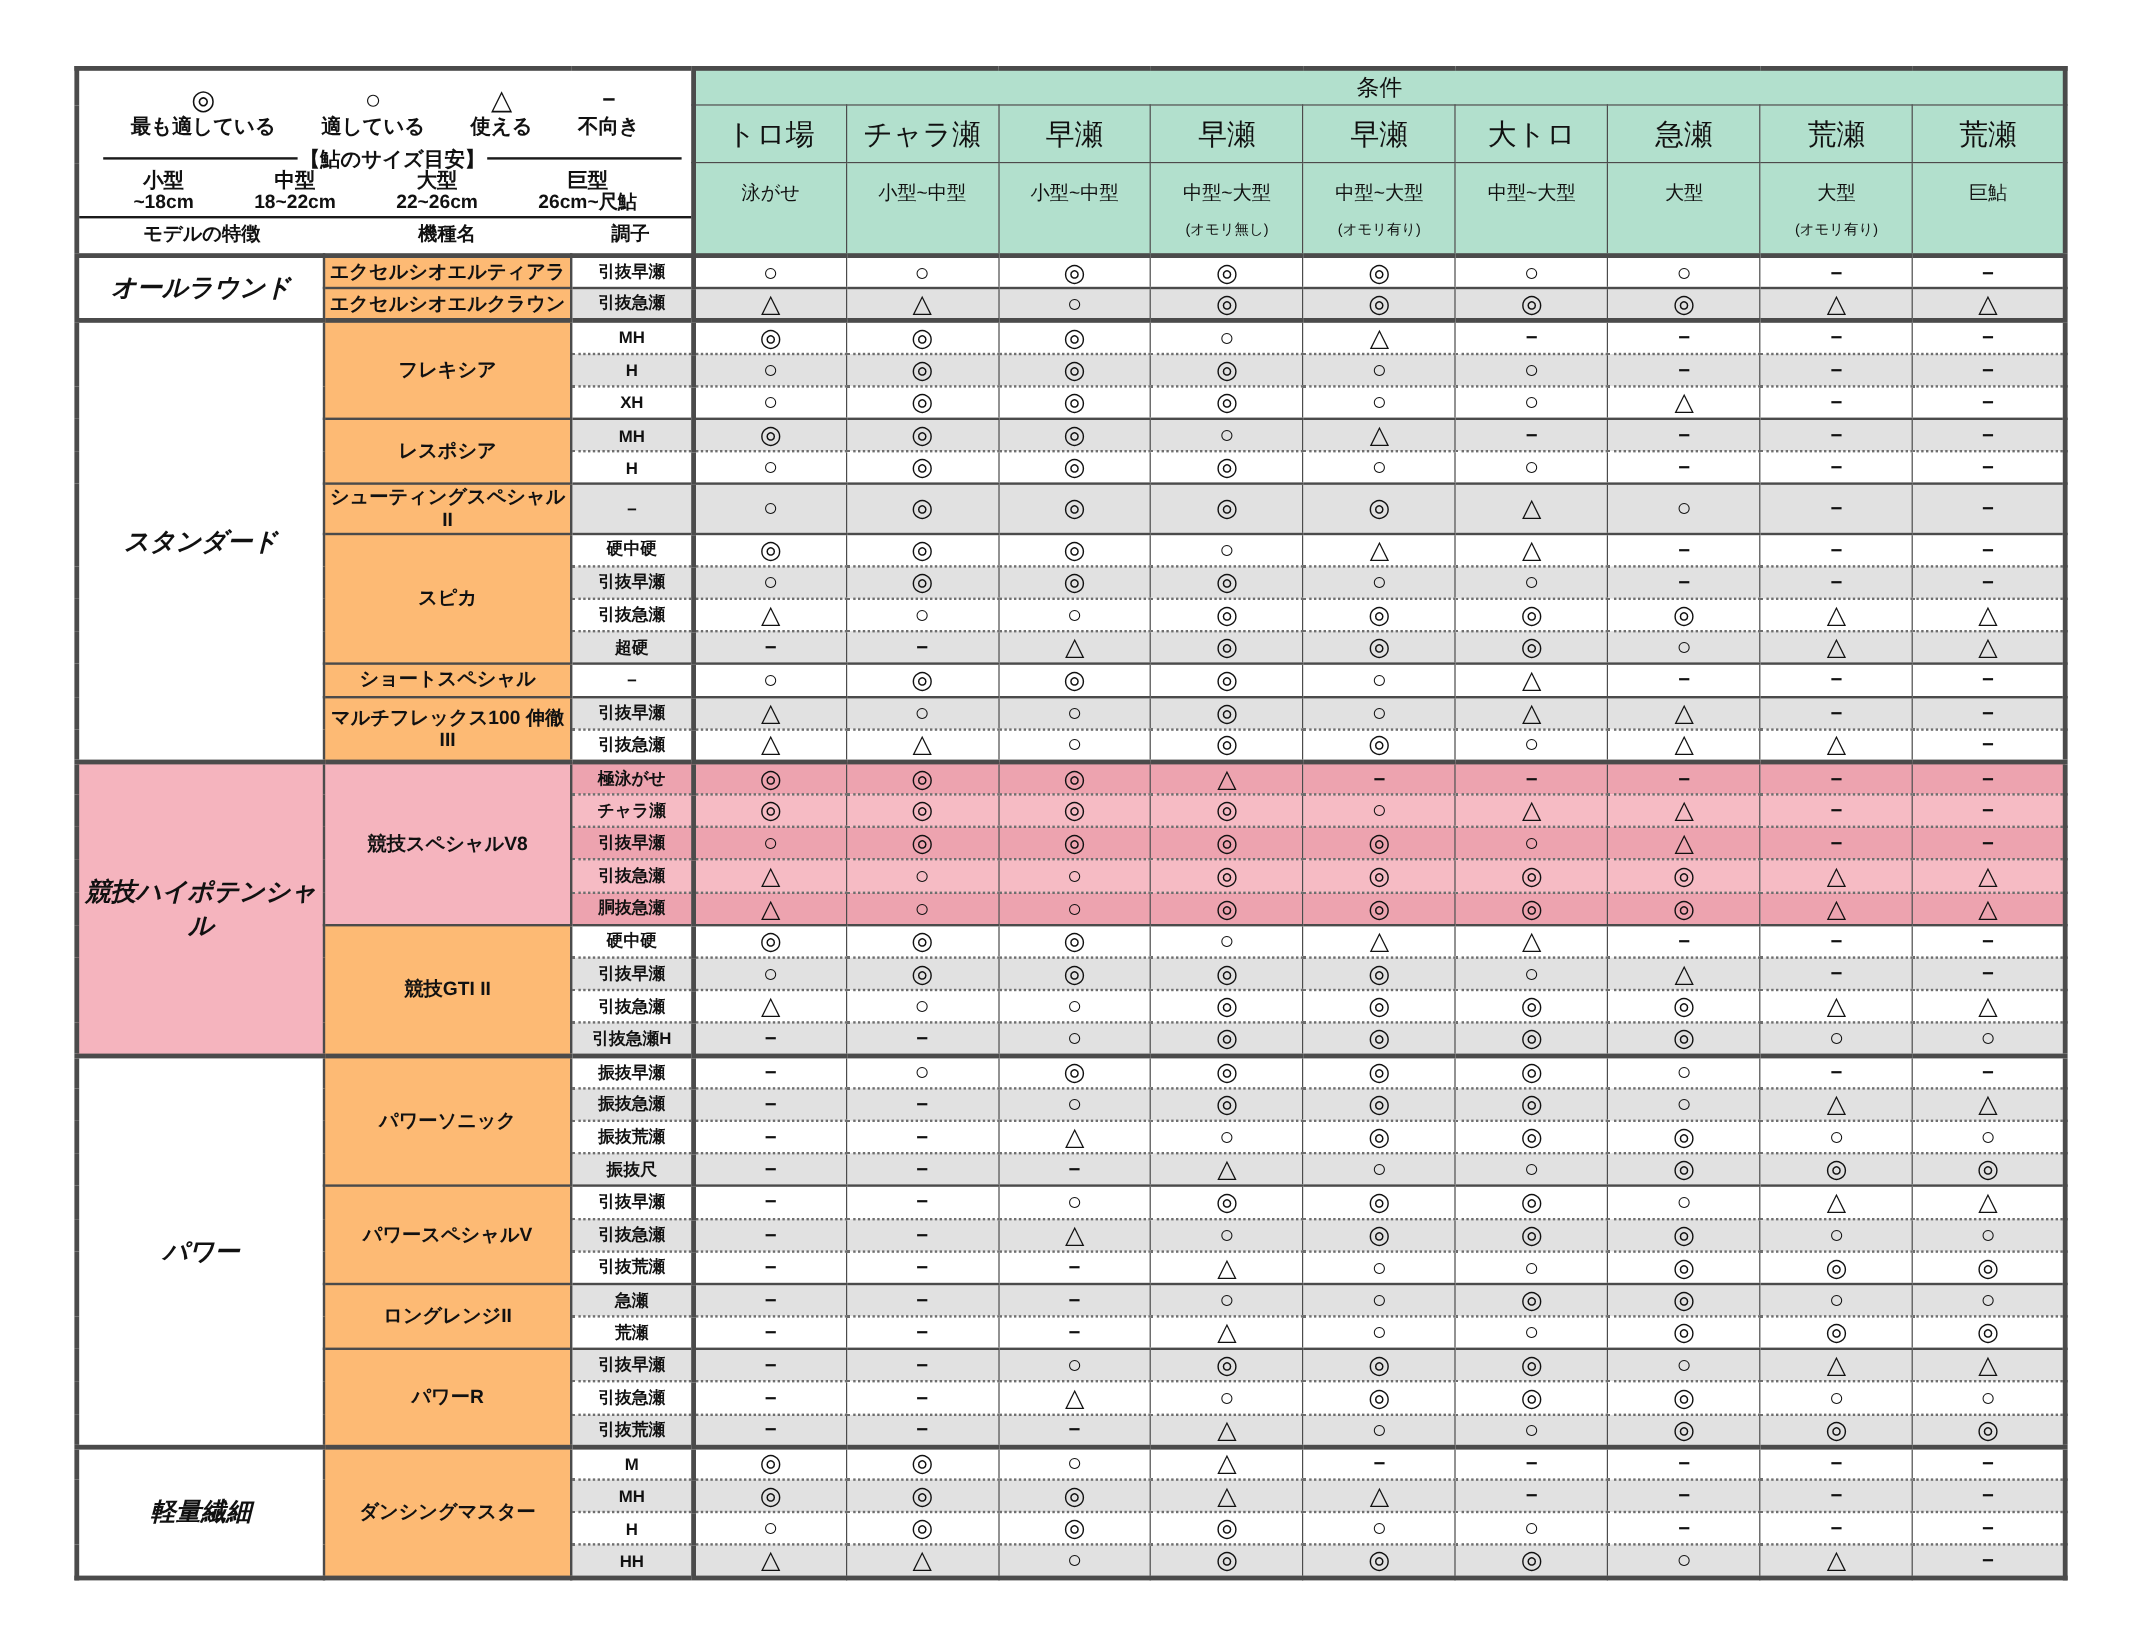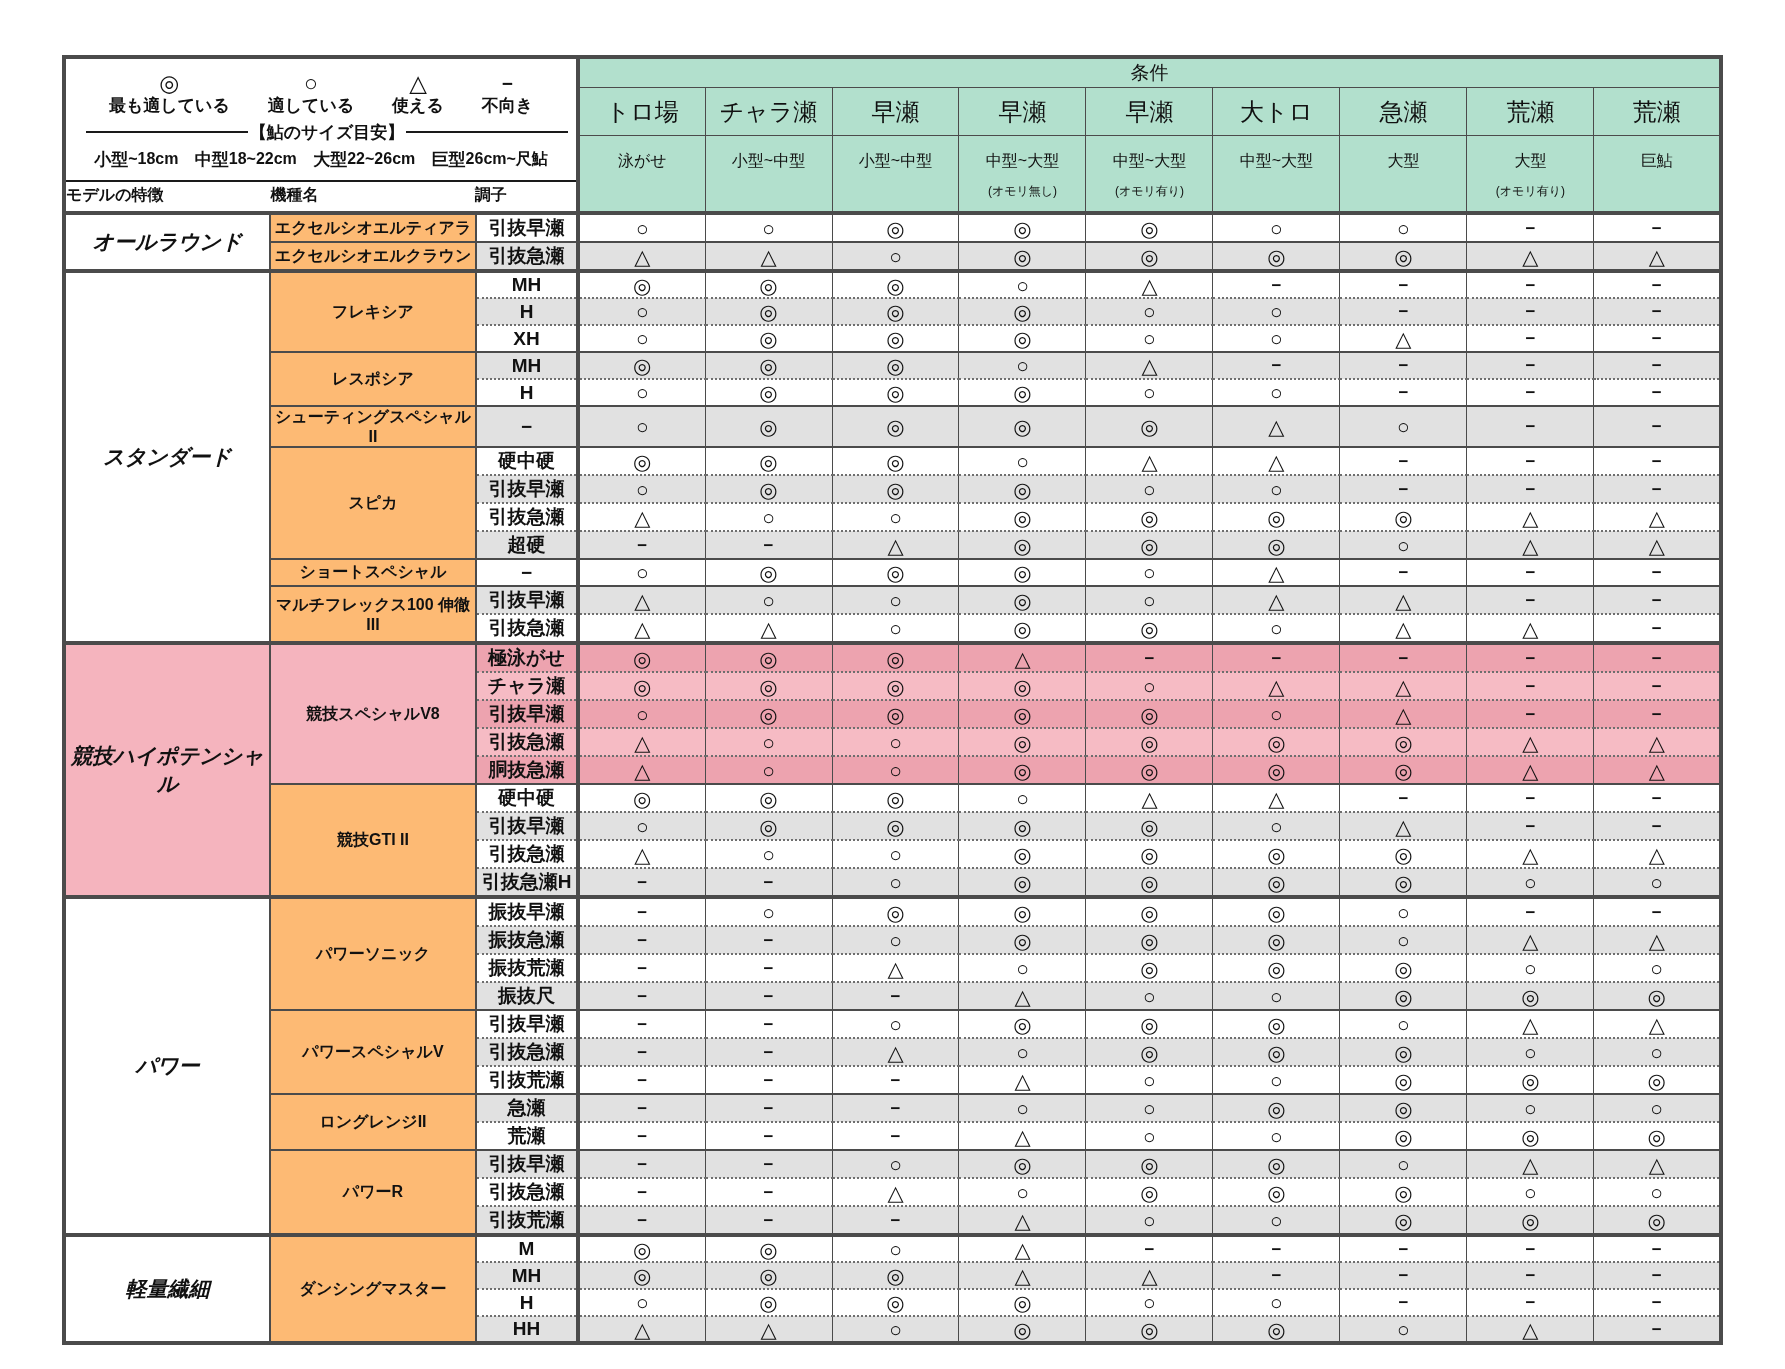--- a/index.html
+++ b/index.html
@@ -27,39 +27,39 @@
   .corner-inner{height:150px;display:flex;flex-direction:column;}
   .legend{height:64px;display:flex;align-items:center;justify-content:space-around;padding:2px 24px 0 24px;}
   .lg-item{display:flex;flex-direction:column;align-items:center;}
   .lg-sym{height:26px;display:flex;align-items:center;justify-content:center;font-size:23px;line-height:1;}
   .lg-sym.sym-no{font-weight:900;font-size:19px;}
   .lg-lab{font-size:17px;font-weight:bold;line-height:1.1;}
   .divider-title{height:14px;display:flex;align-items:center;padding:0 8px;margin-left:12px;}
   .dt-line{flex:1;height:2.5px;background:#1a1a1a;}
   .dt-label{font-size:17px;font-weight:bold;padding:0 2px;white-space:nowrap;}
   .sizes{flex:1;display:flex;align-items:center;justify-content:space-around;padding:0 20px;}
-  .sz-item{display:flex;flex-direction:row;align-items:center;line-height:1.15;}
+  .sz-item{display:flex;flex-direction:column;align-items:center;line-height:1.15;}
   .sz-name{font-size:17px;font-weight:bold;}
   .sz-range{font-size:16px;font-weight:bold;}
   .collabels{height:27px;border-top:2px solid #1a1a1a;display:flex;align-items:center;}
-  .cl{font-size:16px;font-weight:bold;}
+  .cl{font-size:16px;font-weight:bold;text-align:center;}
   .cl-a{width:206px;}.cl-b{width:206px;}.cl-c{width:102px;}
   
   tbody td{padding:0;vertical-align:middle;}
   td.cat-cell{
     background:#fff;font-size:21px;font-weight:bold;text-align:center;
     border-right:2px solid var(--border-dark);
     font-style:italic;
   }
   td.model-cell{
     background:#fdba74;font-size:16px;font-weight:bold;text-align:center;
     border-right:2px solid var(--border-dark);
   }
   td.action-cell{
-    font-size:19px;font-weight:bold;text-align:center;
+    font-size:14px;font-weight:bold;text-align:center;
     border-right:4px solid var(--border-dark);
   }
   td.mark-cell{text-align:center;font-size:21px;line-height:1;border-left:1.5px solid var(--border-dark);}
   td.mark-cell.m-no{font-size:17px;font-weight:900;}
   td.pink{background:var(--pink-panel) !important;}
   tr.even td.action-cell, tr.even td.mark-cell{background:var(--row-white);}
   tr.odd  td.action-cell, tr.odd  td.mark-cell{background:var(--row-grey);}
   tr.hl.even td.action-cell, tr.hl.even td.mark-cell{background:var(--pink-row-light);}
   tr.hl.odd  td.action-cell, tr.hl.odd  td.mark-cell{background:var(--pink-row-dark);}
   tr.row-cont td{border-top:2px dotted #6e6e6e;}

